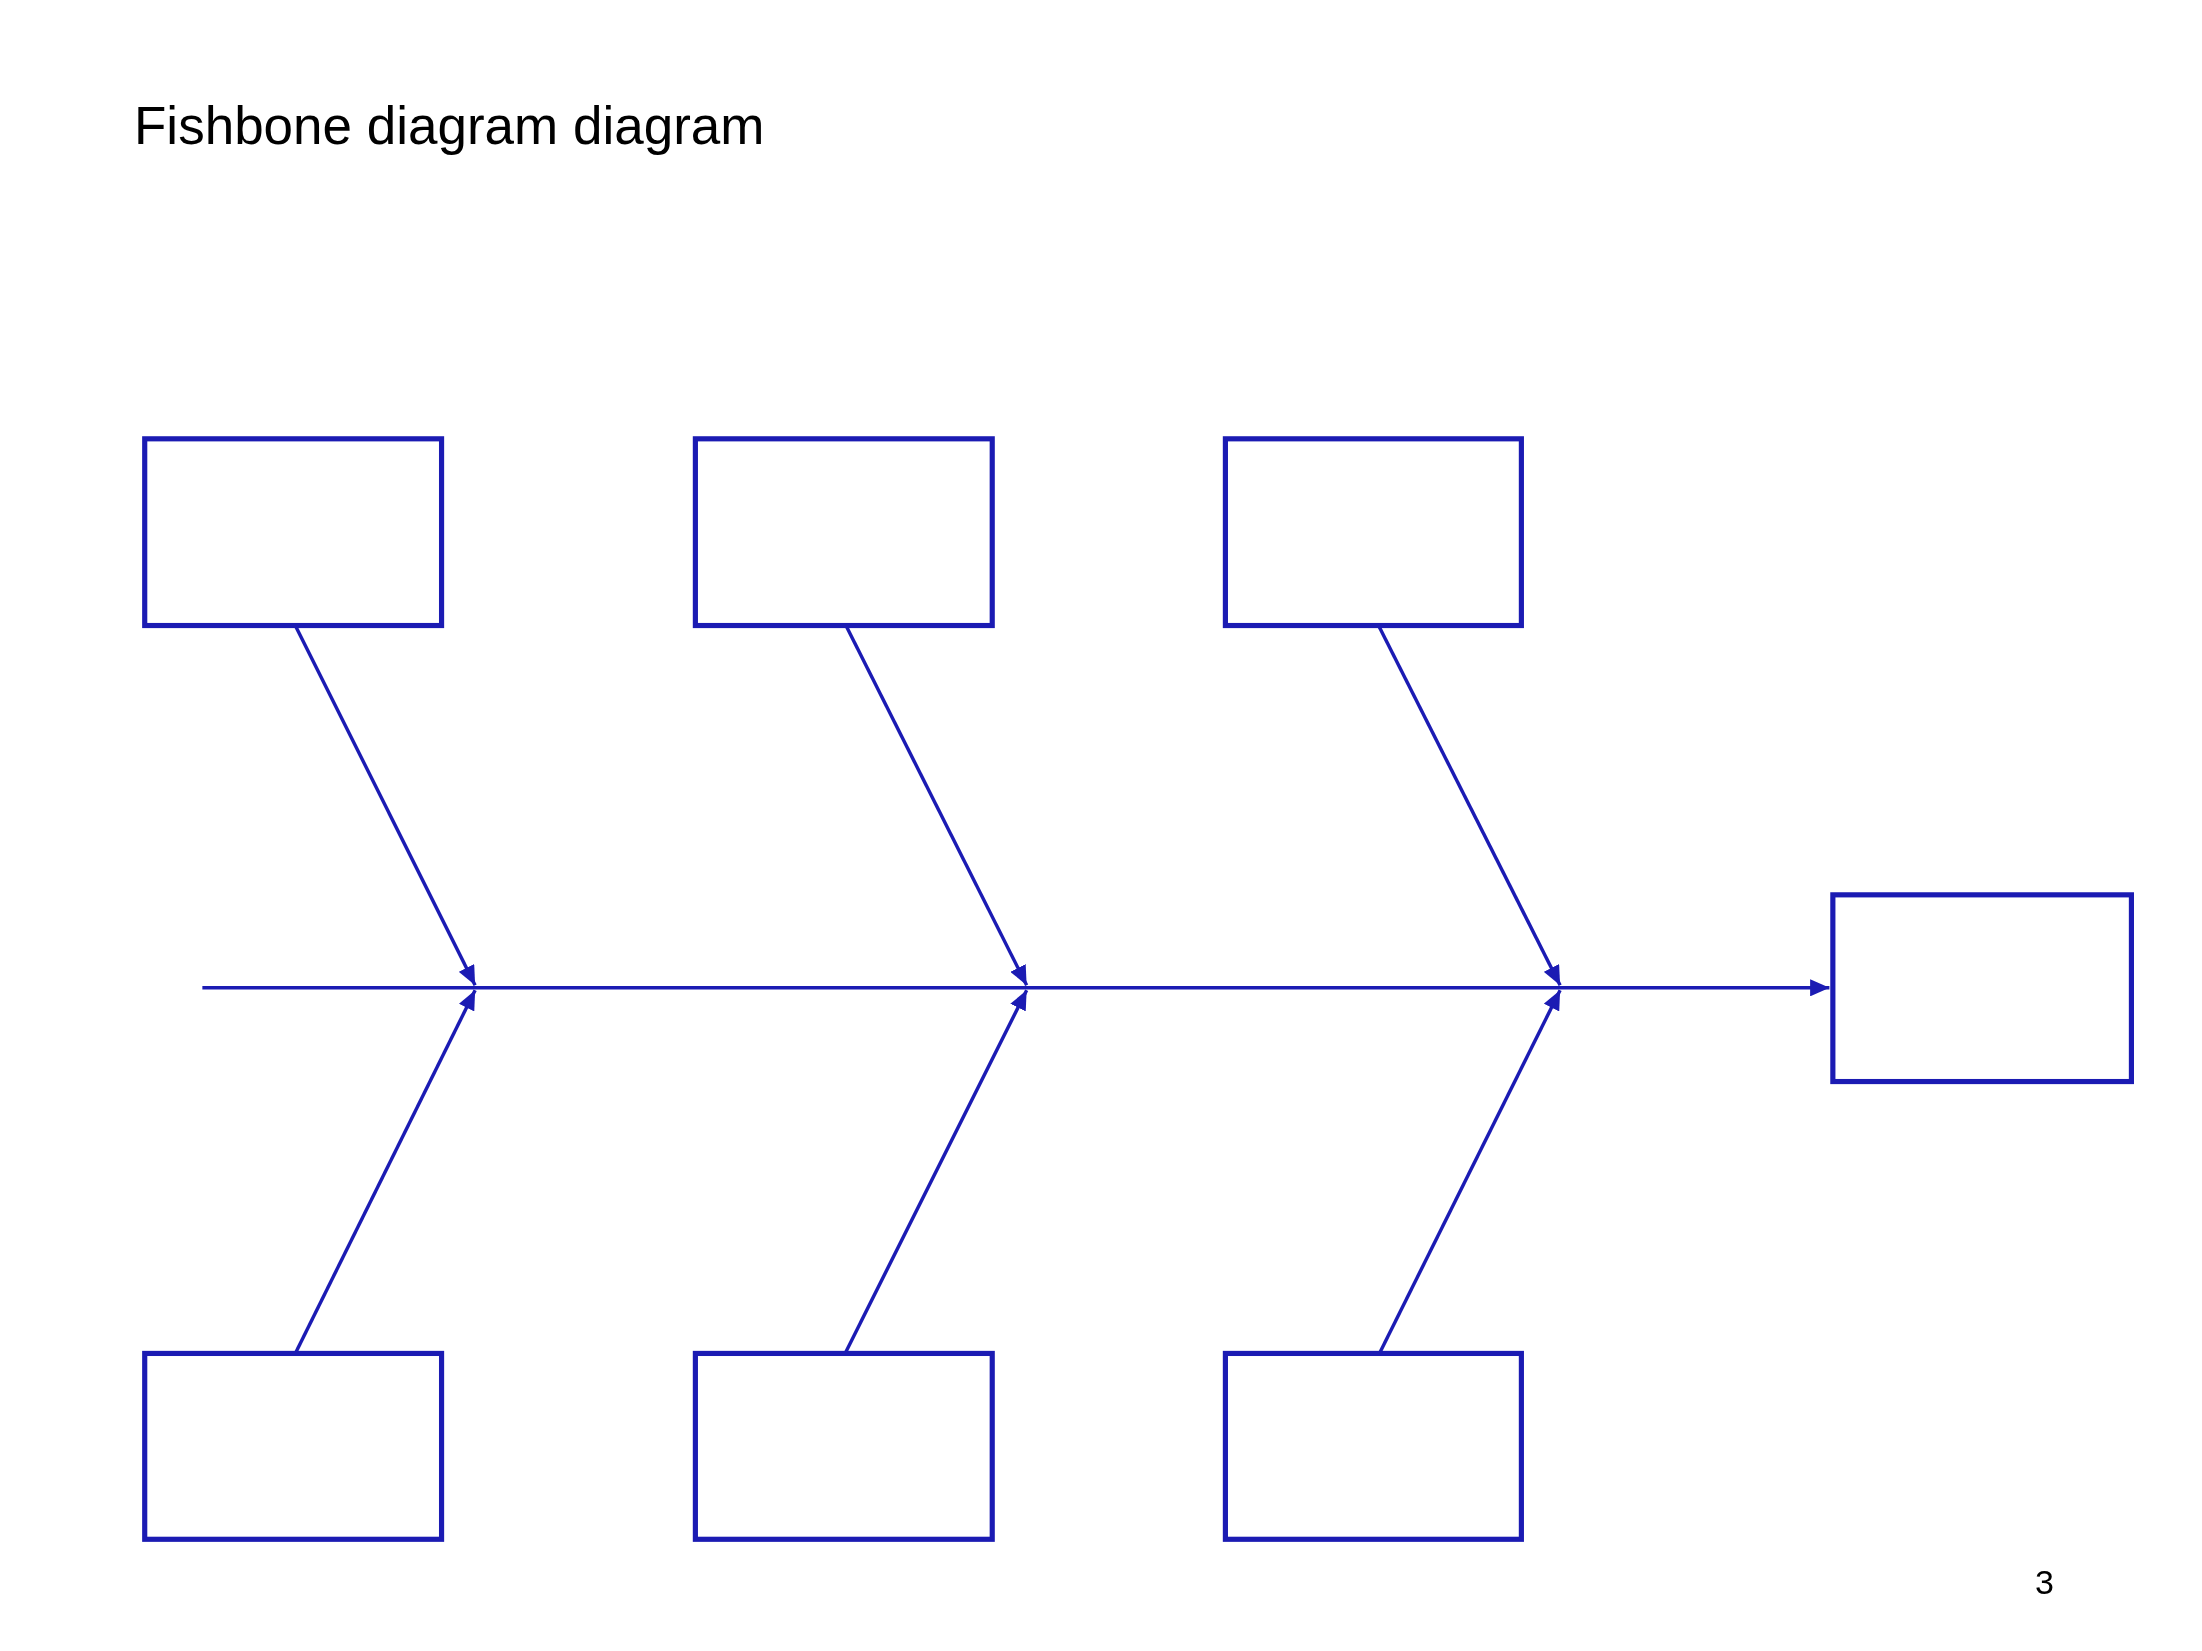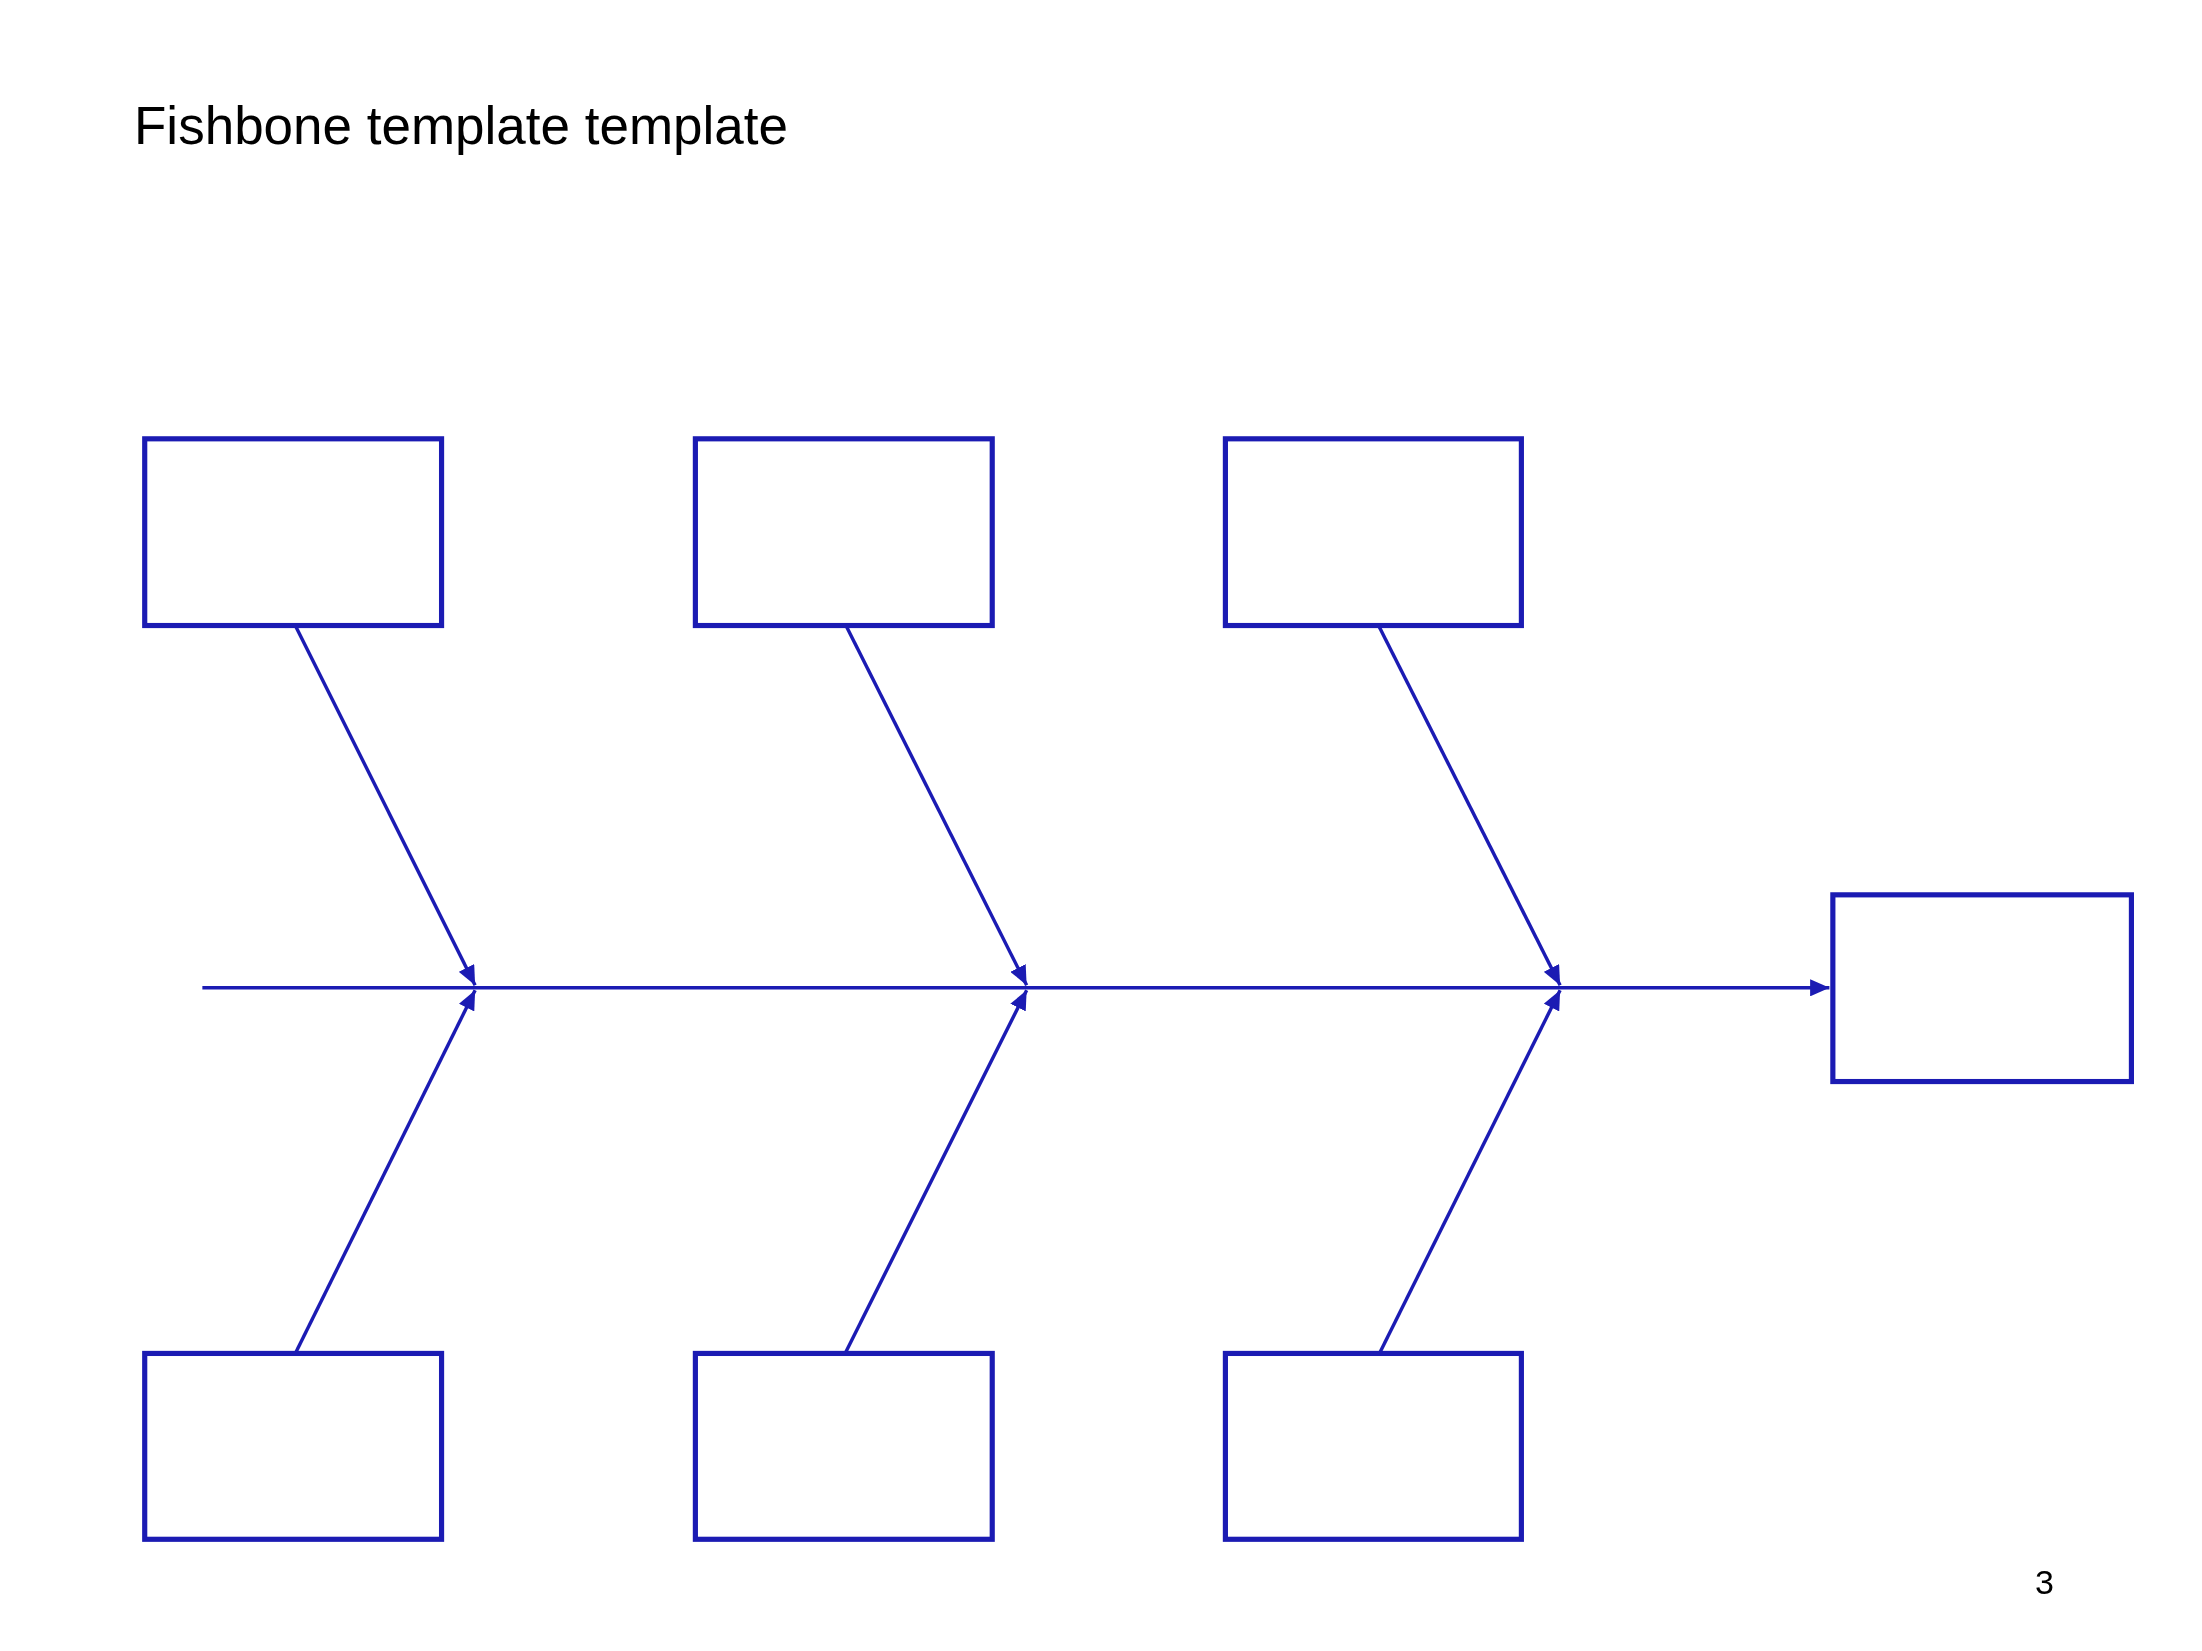--- a/index.html
+++ b/index.html
@@ -60,21 +60,21 @@
   }
   .arrowhead-fill {
     fill: var(--diagram-blue);
   }
 </style>
 </head>
 <body>
 
 <div class="slide">
 
-  <div class="slide-title">Fishbone template template</div>
+  <div class="slide-title">Fishbone diagram diagram</div>
 
   <svg class="fishbone" viewBox="0 0 2560 1920" xmlns="http://www.w3.org/2000/svg">
     <defs>
       <marker id="arrow" viewBox="0 0 5.6 5" refX="5.6" refY="2.5" markerWidth="5.6" markerHeight="5" orient="auto" markerUnits="strokeWidth">
         <path class="arrowhead-fill" d="M0,0 L5.6,2.5 L0,5 Z"></path>
       </marker>
     </defs>
 
     <line class="bone-line" x1="235" y1="1148" x2="2126" y2="1148" marker-end="url(#arrow)"></line>
 

